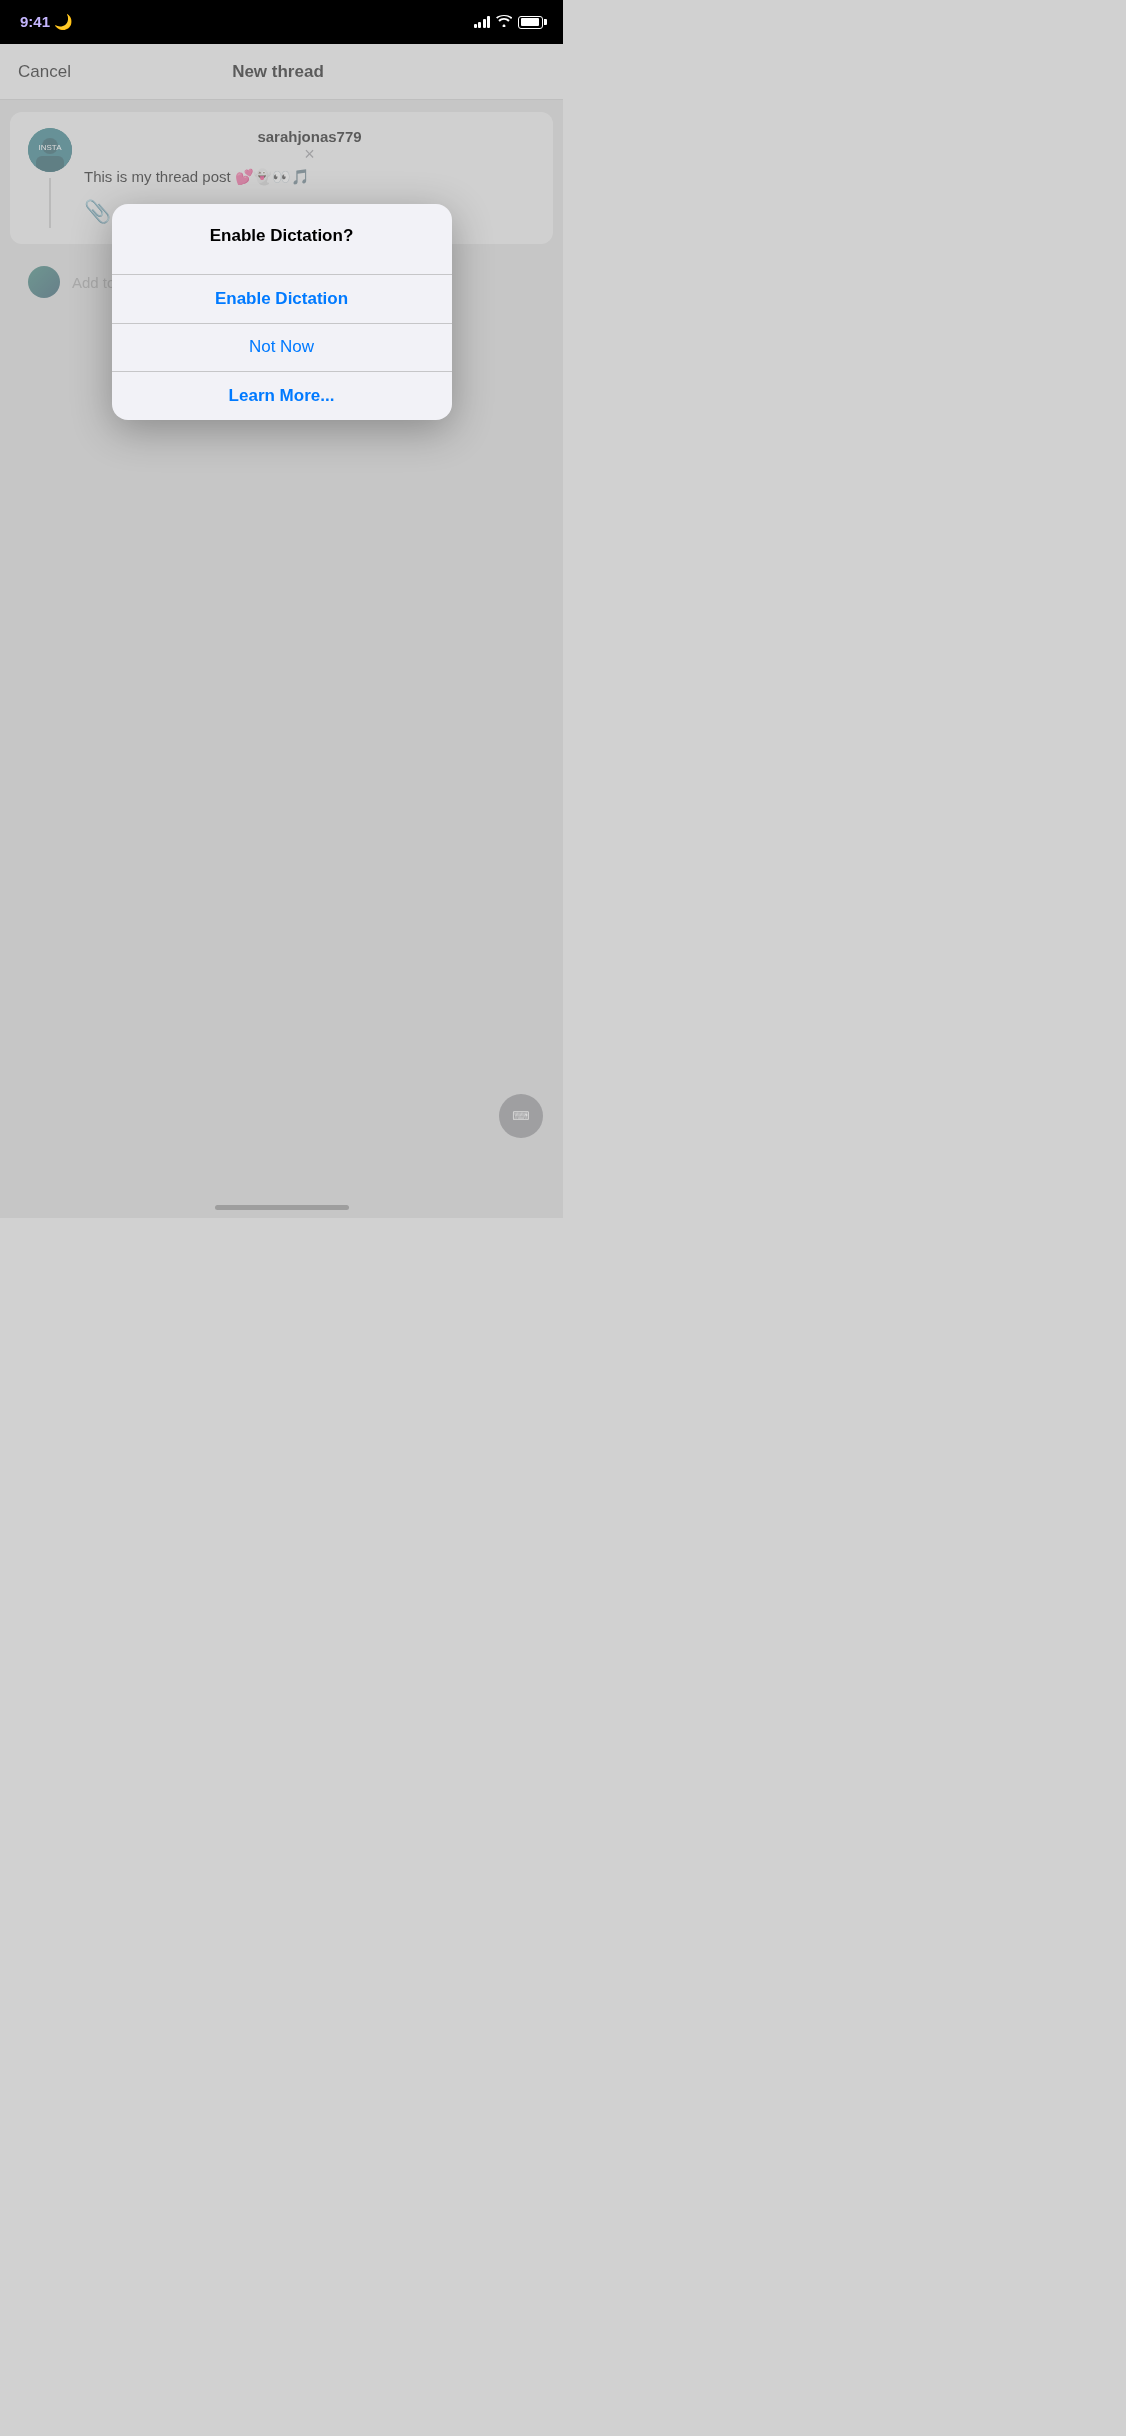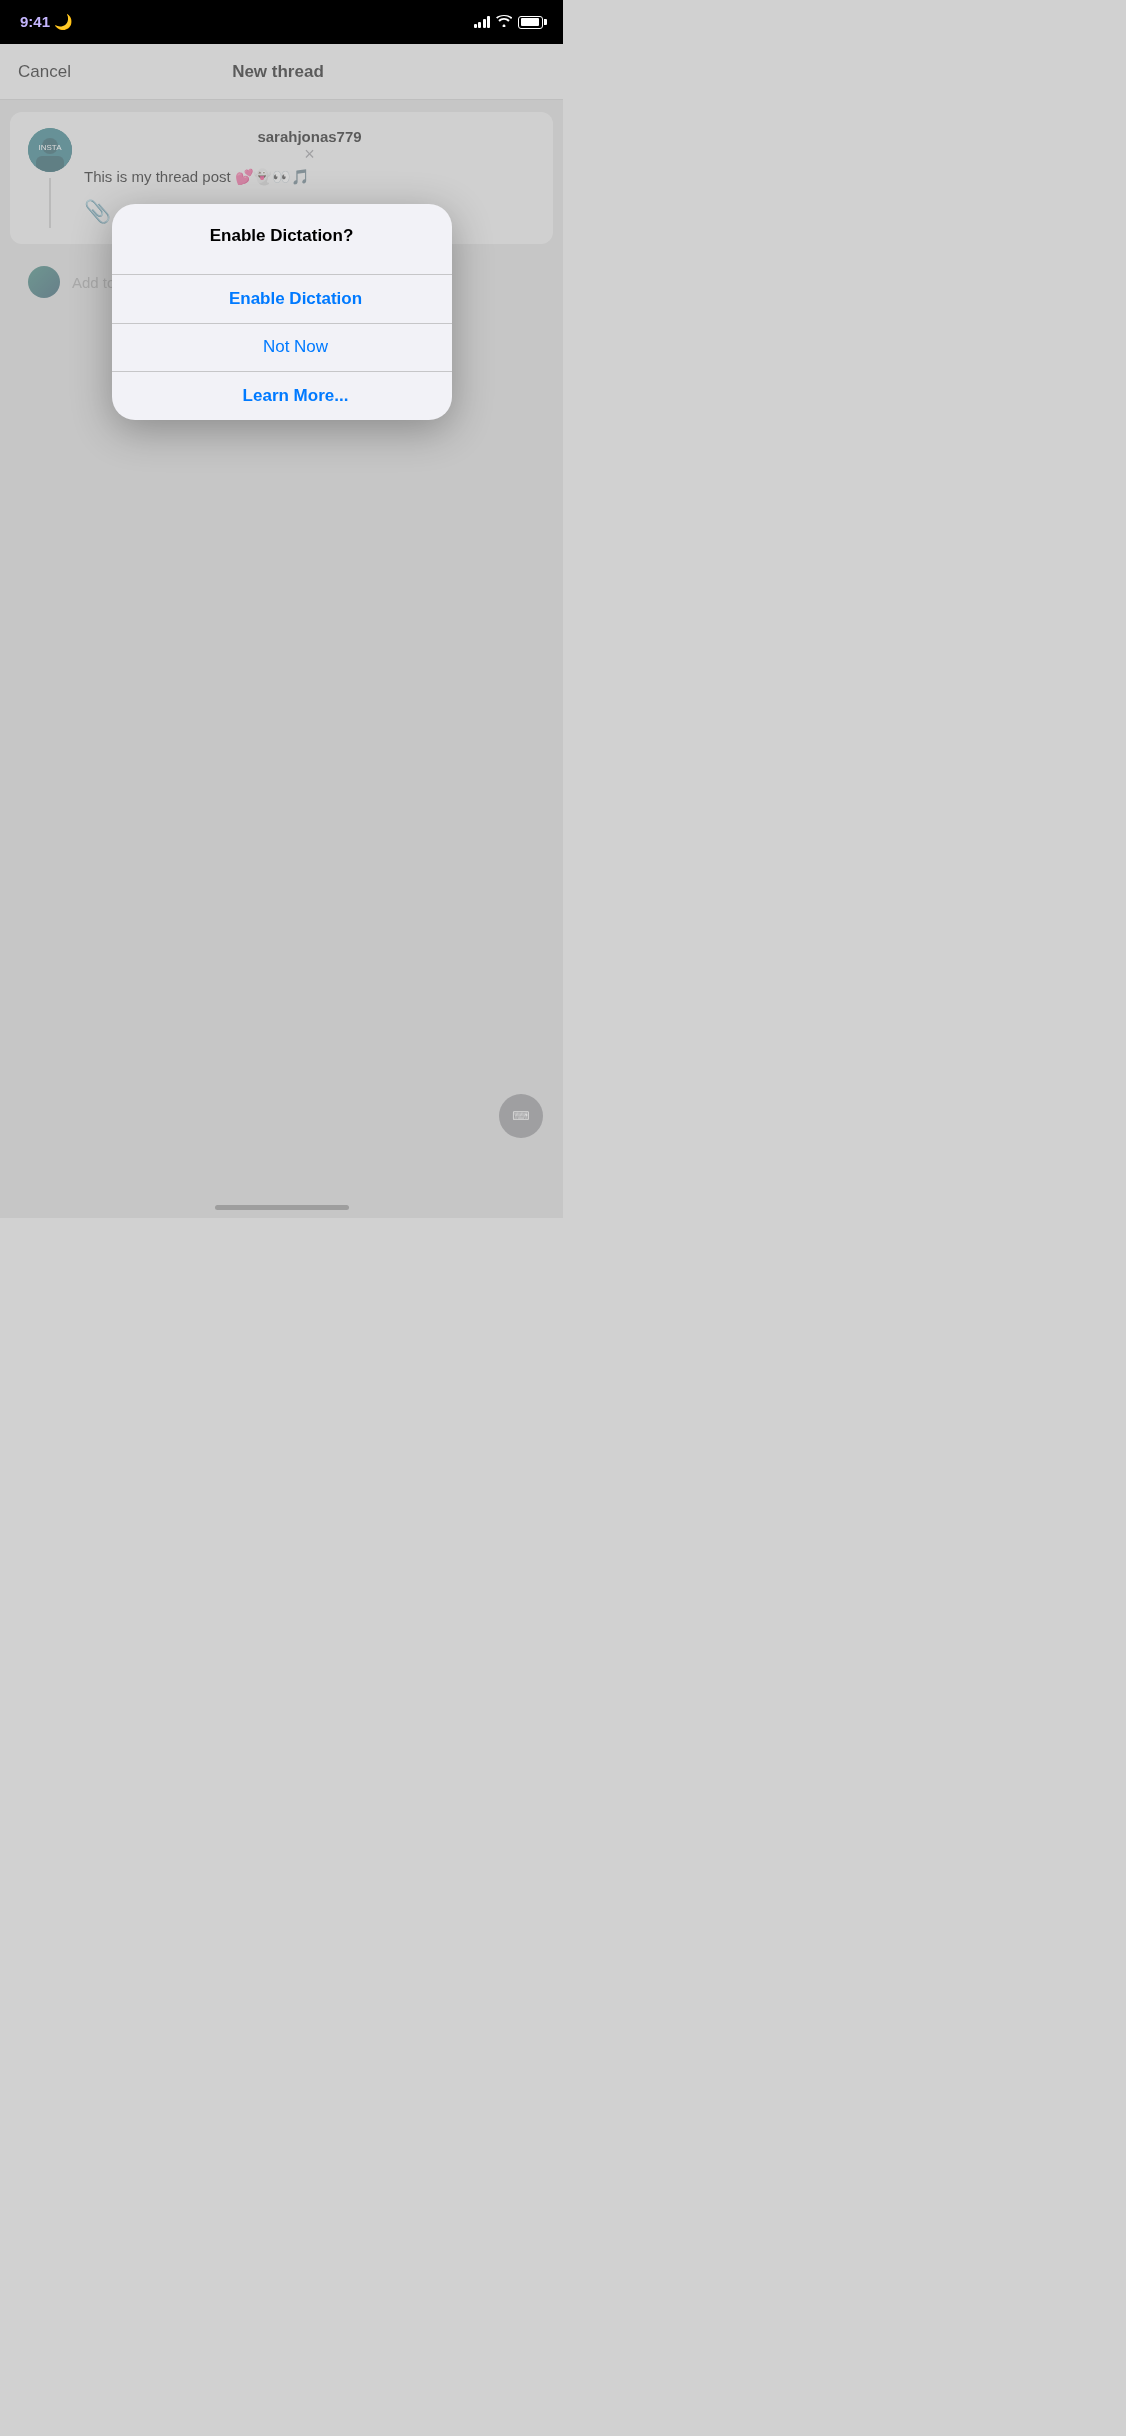--- a/index.html
+++ b/index.html
@@ -250,21 +250,21 @@
       display: flex;
       align-items: flex-start;
       justify-content: center;
       padding-top: 160px;
       z-index: 100;
     }
 
     
     .alert-dialog {
       background: #f2f2f7;
-      border-radius: 23px;
+      border-radius: 16px;
       width: 340px;
       overflow: hidden;
       box-shadow: 0 10px 40px rgba(0,0,0,0.3);
     }
 
     .alert-content {
       padding: 22px 20px 18px;
       text-align: center;
     }
 
@@ -289,21 +289,20 @@
     .alert-button {
       width: 100%;
       padding: 14px 20px;
       background: transparent;
       border: none;
       font-size: 17px;
       color: #007aff;
       cursor: pointer;
       text-align: center;
       font-family: inherit;
-      margin-left: 14px;
     }
 
     .alert-button.bold {
       font-weight: 600;
     }
 
     
     .bottom-bar {
       position: absolute;
       bottom: 0;

